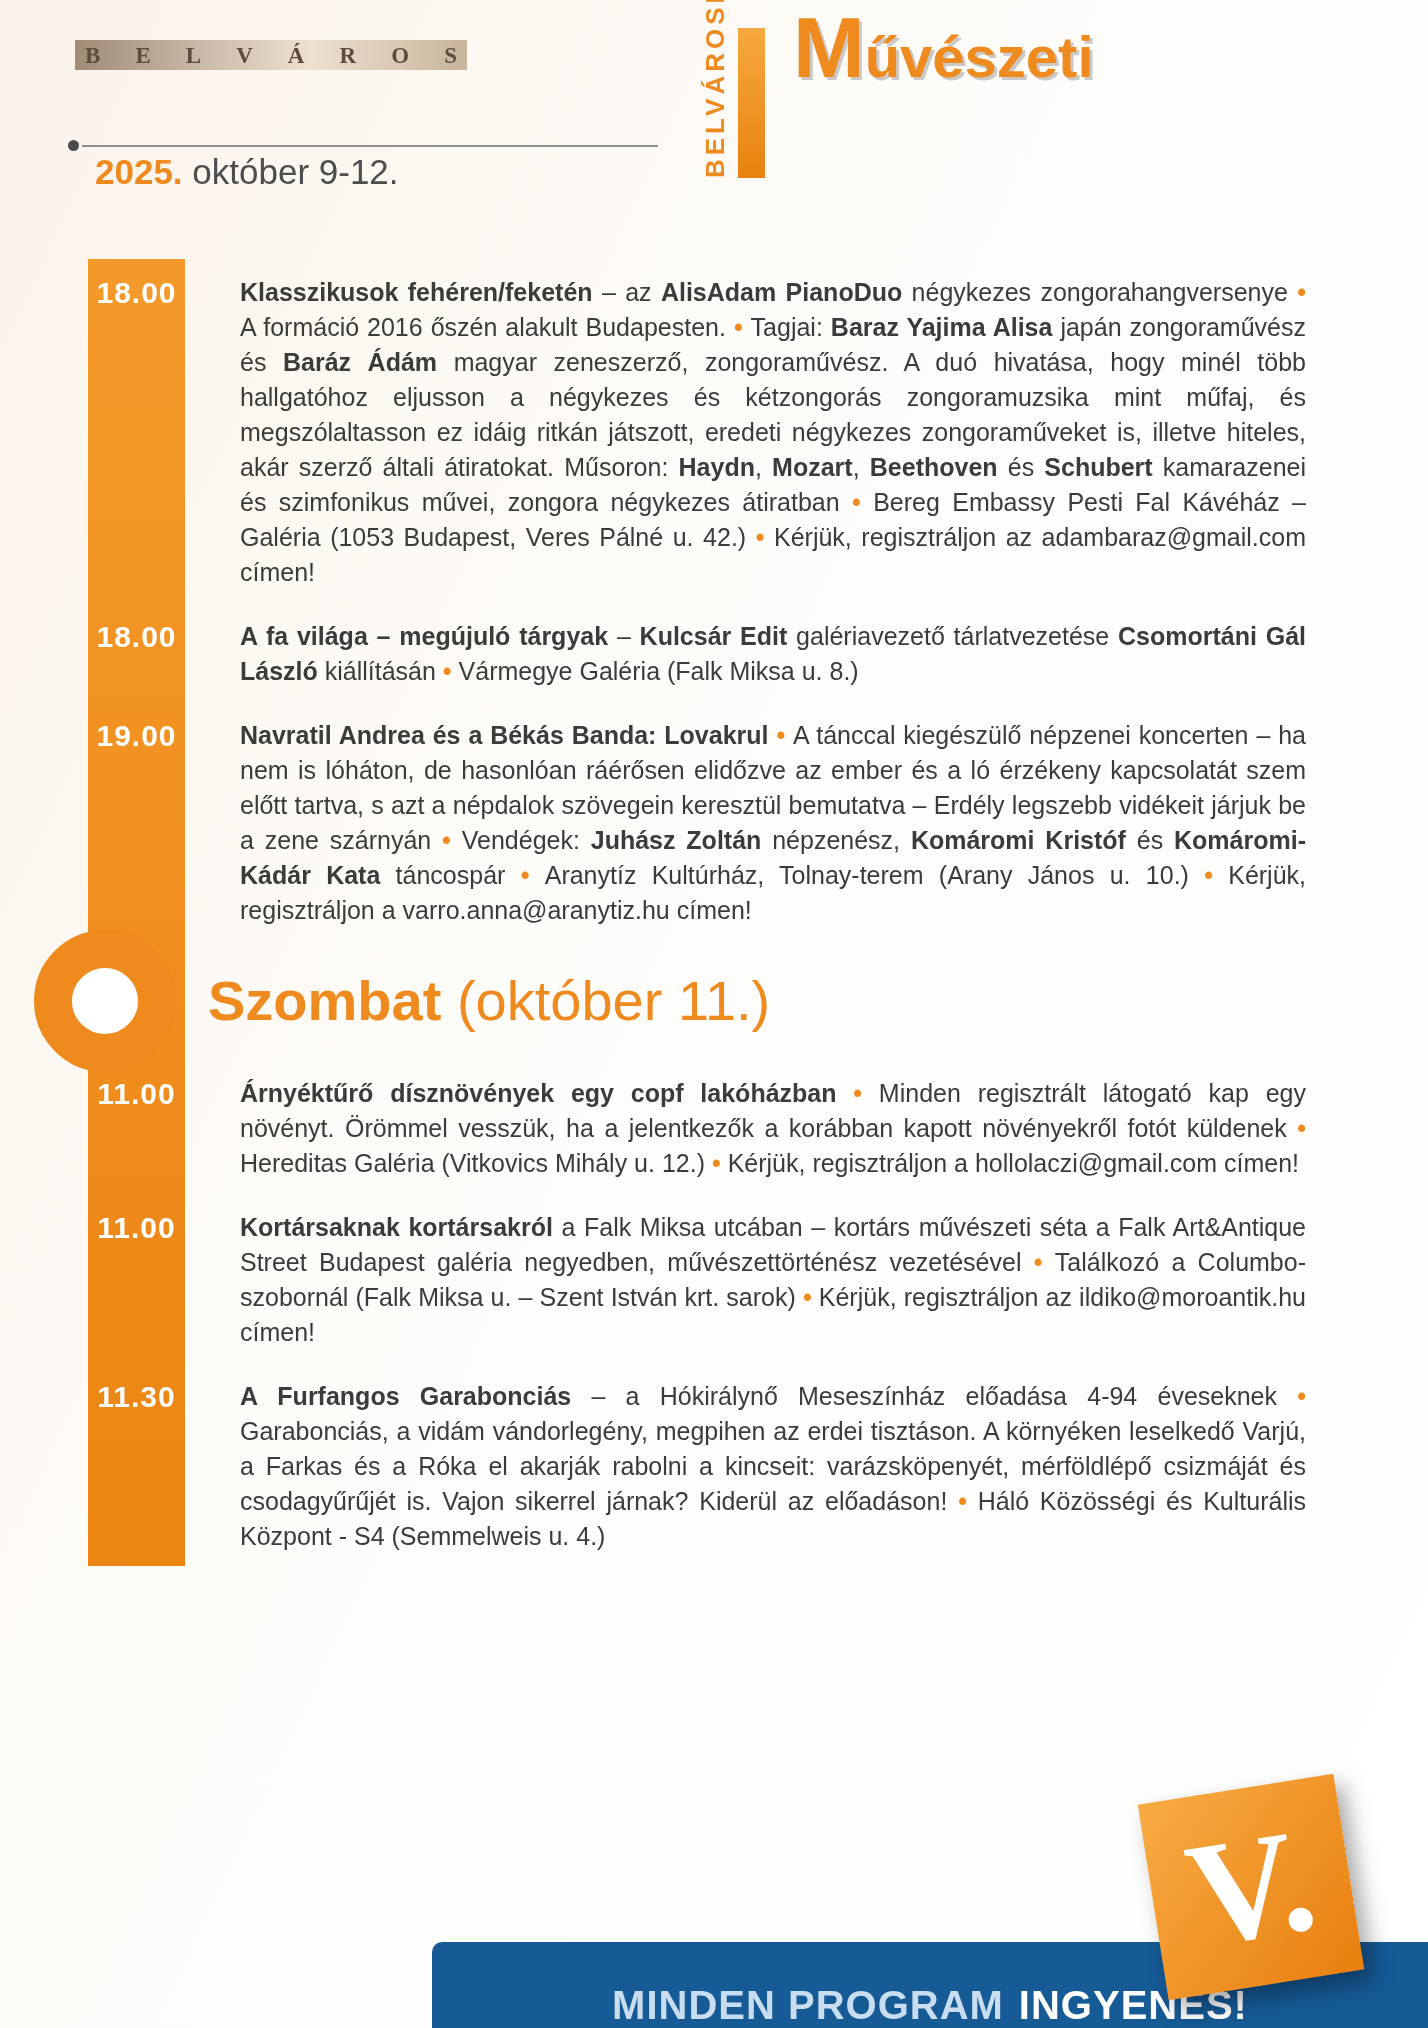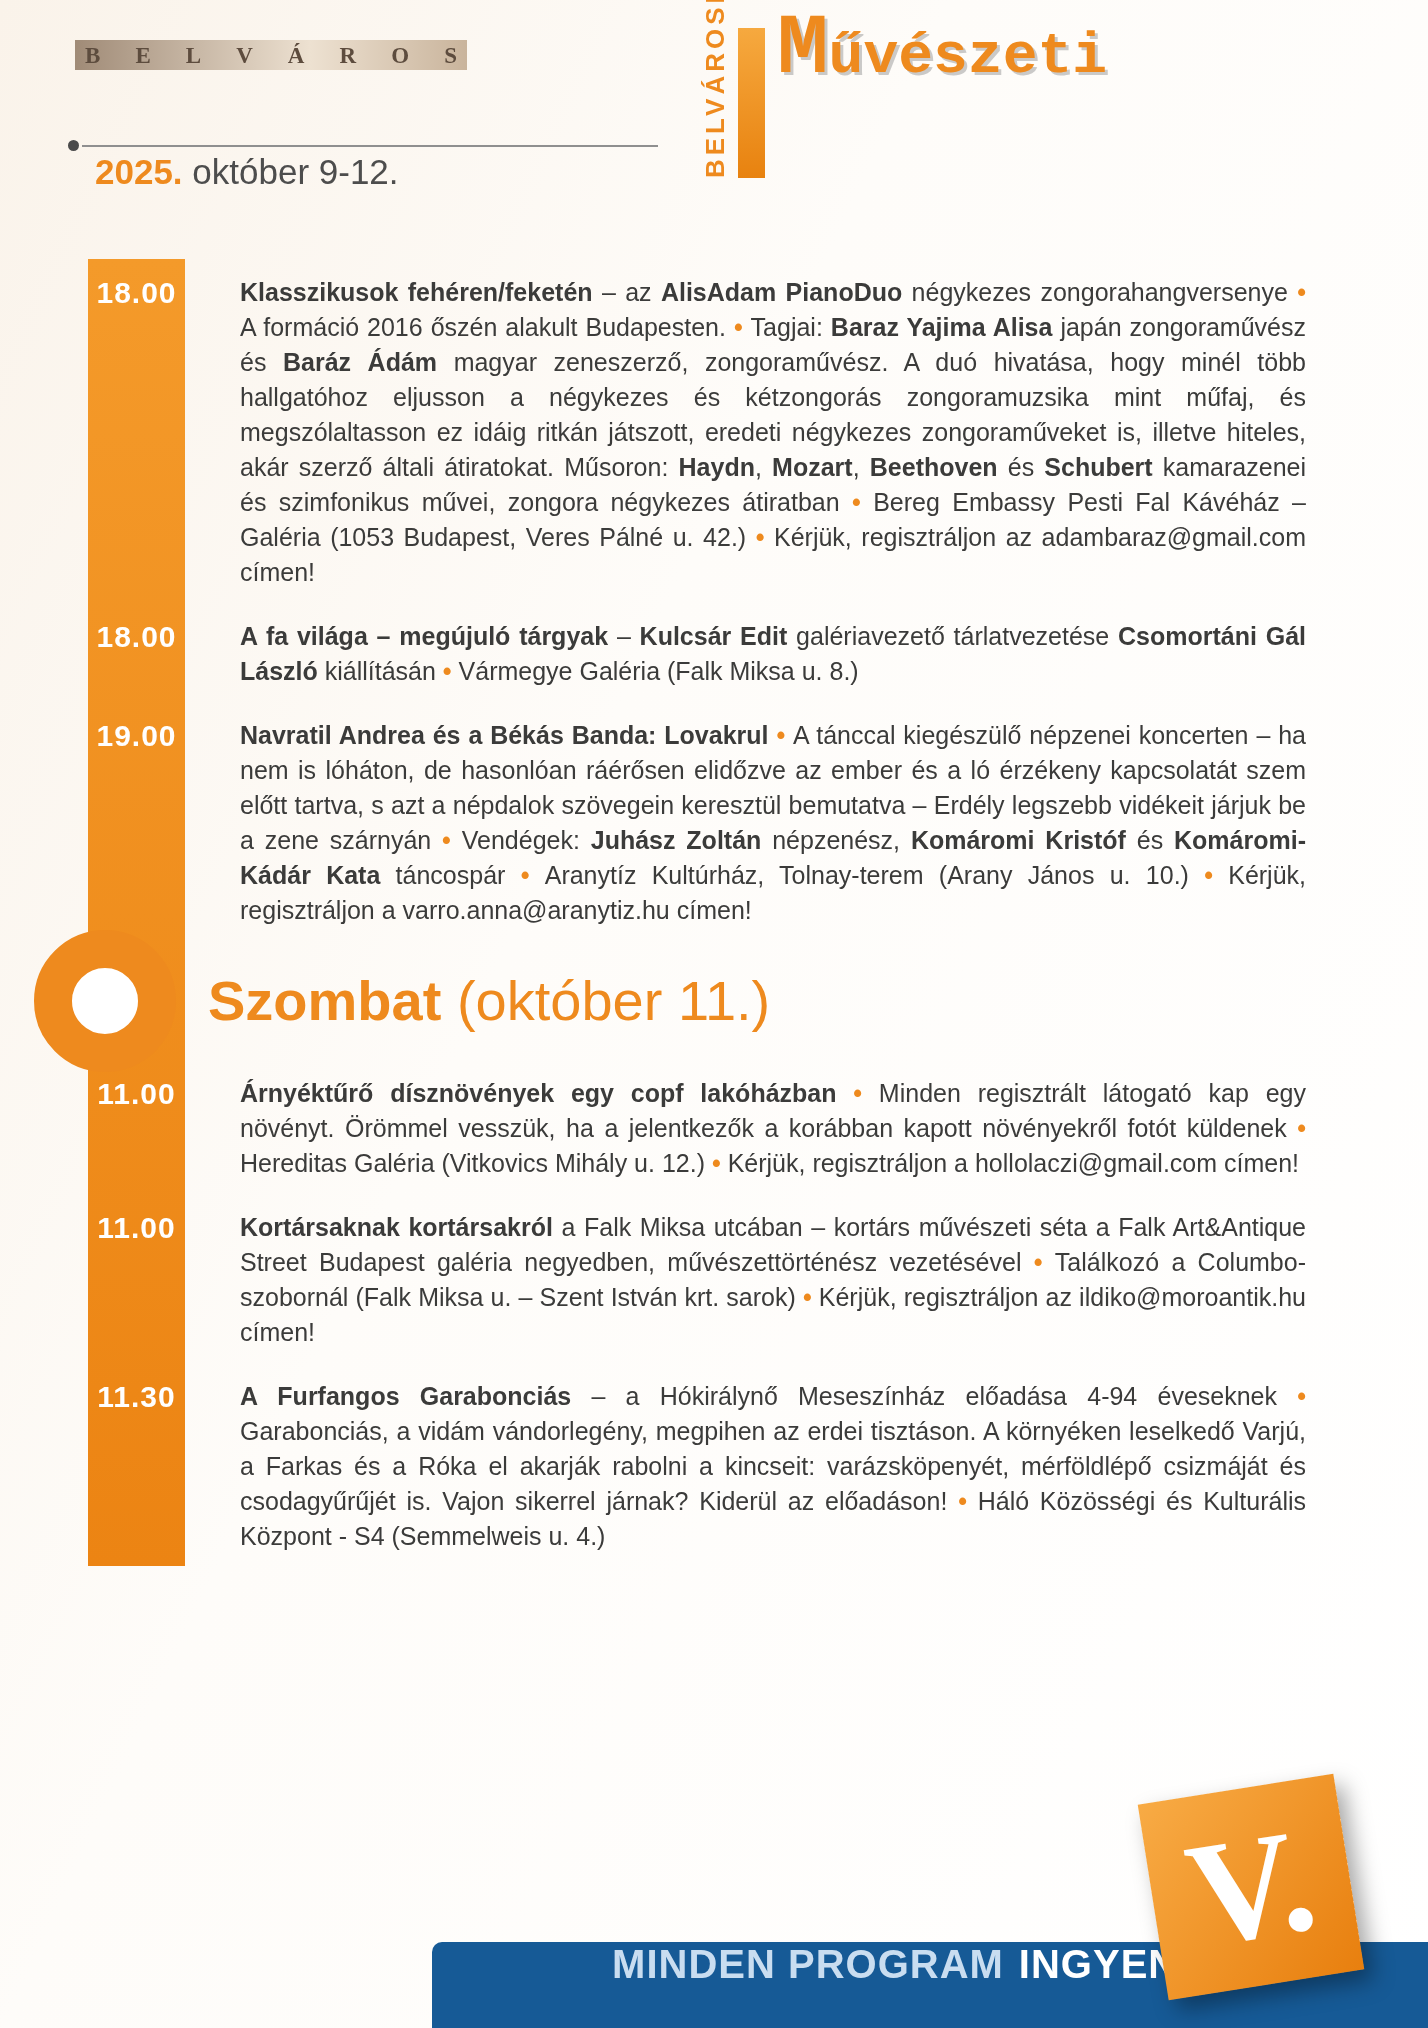--- a/index.html
+++ b/index.html
@@ -41,21 +41,21 @@
   .date-text { position:absolute; left:20px; top:112px; font-size:35px; color:#4d4d4d; white-space:nowrap; }
   .date-text .year { color:#ee8a1e; font-weight:bold; }
 
   .brand-right { position:absolute; left:700px; top:28px; display:flex; align-items:flex-start; }
   .b-vert {
     writing-mode:vertical-rl; transform:rotate(180deg);
     font-size:26px; font-weight:bold; color:#ee8a1e;
     letter-spacing:4px; height:150px; text-align:center;
   }
   .b-stick { width:27px; height:150px; background:linear-gradient(180deg,#f6a93f,#e8820f); margin-left:7px; }
-  .mn { margin-left:12px; font-family:Liberation Mono, monospace; font-weight:bold; }
+  .mn { margin-left:28px; font-family:Liberation Sans, sans-serif; font-weight:bold; }
   .mn-line1 { color:#ee8a1e; font-size:58px; line-height:1; text-shadow:3px 3px 0 rgba(140,140,140,.45); white-space:nowrap; }
   .mn-line1 .initial { font-size:86px; line-height:0; }
   .mn-line2 {
     font-size:68px; line-height:1; margin:-6px 0 0 72px;
     color:#f2f2f2; -webkit-text-stroke:2px #a3a3a3;
     text-shadow:4px 4px 6px rgba(0,0,0,.28);
   }
 
   
   .program { position:absolute; left:88px; top:259px; width:1218px; padding:16px 0 12px 0; }
@@ -83,21 +83,21 @@
   .timeline-circle {
     position:absolute; left:-174px; top:50%; transform:translateY(-50%);
     width:142px; height:142px; border-radius:50%;
     border:38px solid #ee8a1e; background:#ffffff;
   }
 
   
   .footer-bar {
     position:absolute; left:432px; right:0; bottom:0; height:86px;
     background:#165a96; border-radius:10px 0 0 0;
-    display:flex; align-items:flex-start; justify-content:center;
+    display:flex; align-items:flex-end; justify-content:center;
     font-size:40px; letter-spacing:1px; white-space:nowrap;
   }
   .footer-bar .pre { color:#c9ddf0; font-weight:bold; }
   .footer-bar .emp { color:#ffffff; font-weight:bold; margin-left:15px; }
 
   .v-tile {
     position:absolute; right:78px; bottom:42px; width:198px; height:198px;
     background:linear-gradient(135deg,#f8ab45,#e87f0e);
     transform:rotate(-9deg);
     box-shadow:8px 12px 22px rgba(0,0,0,.35);

